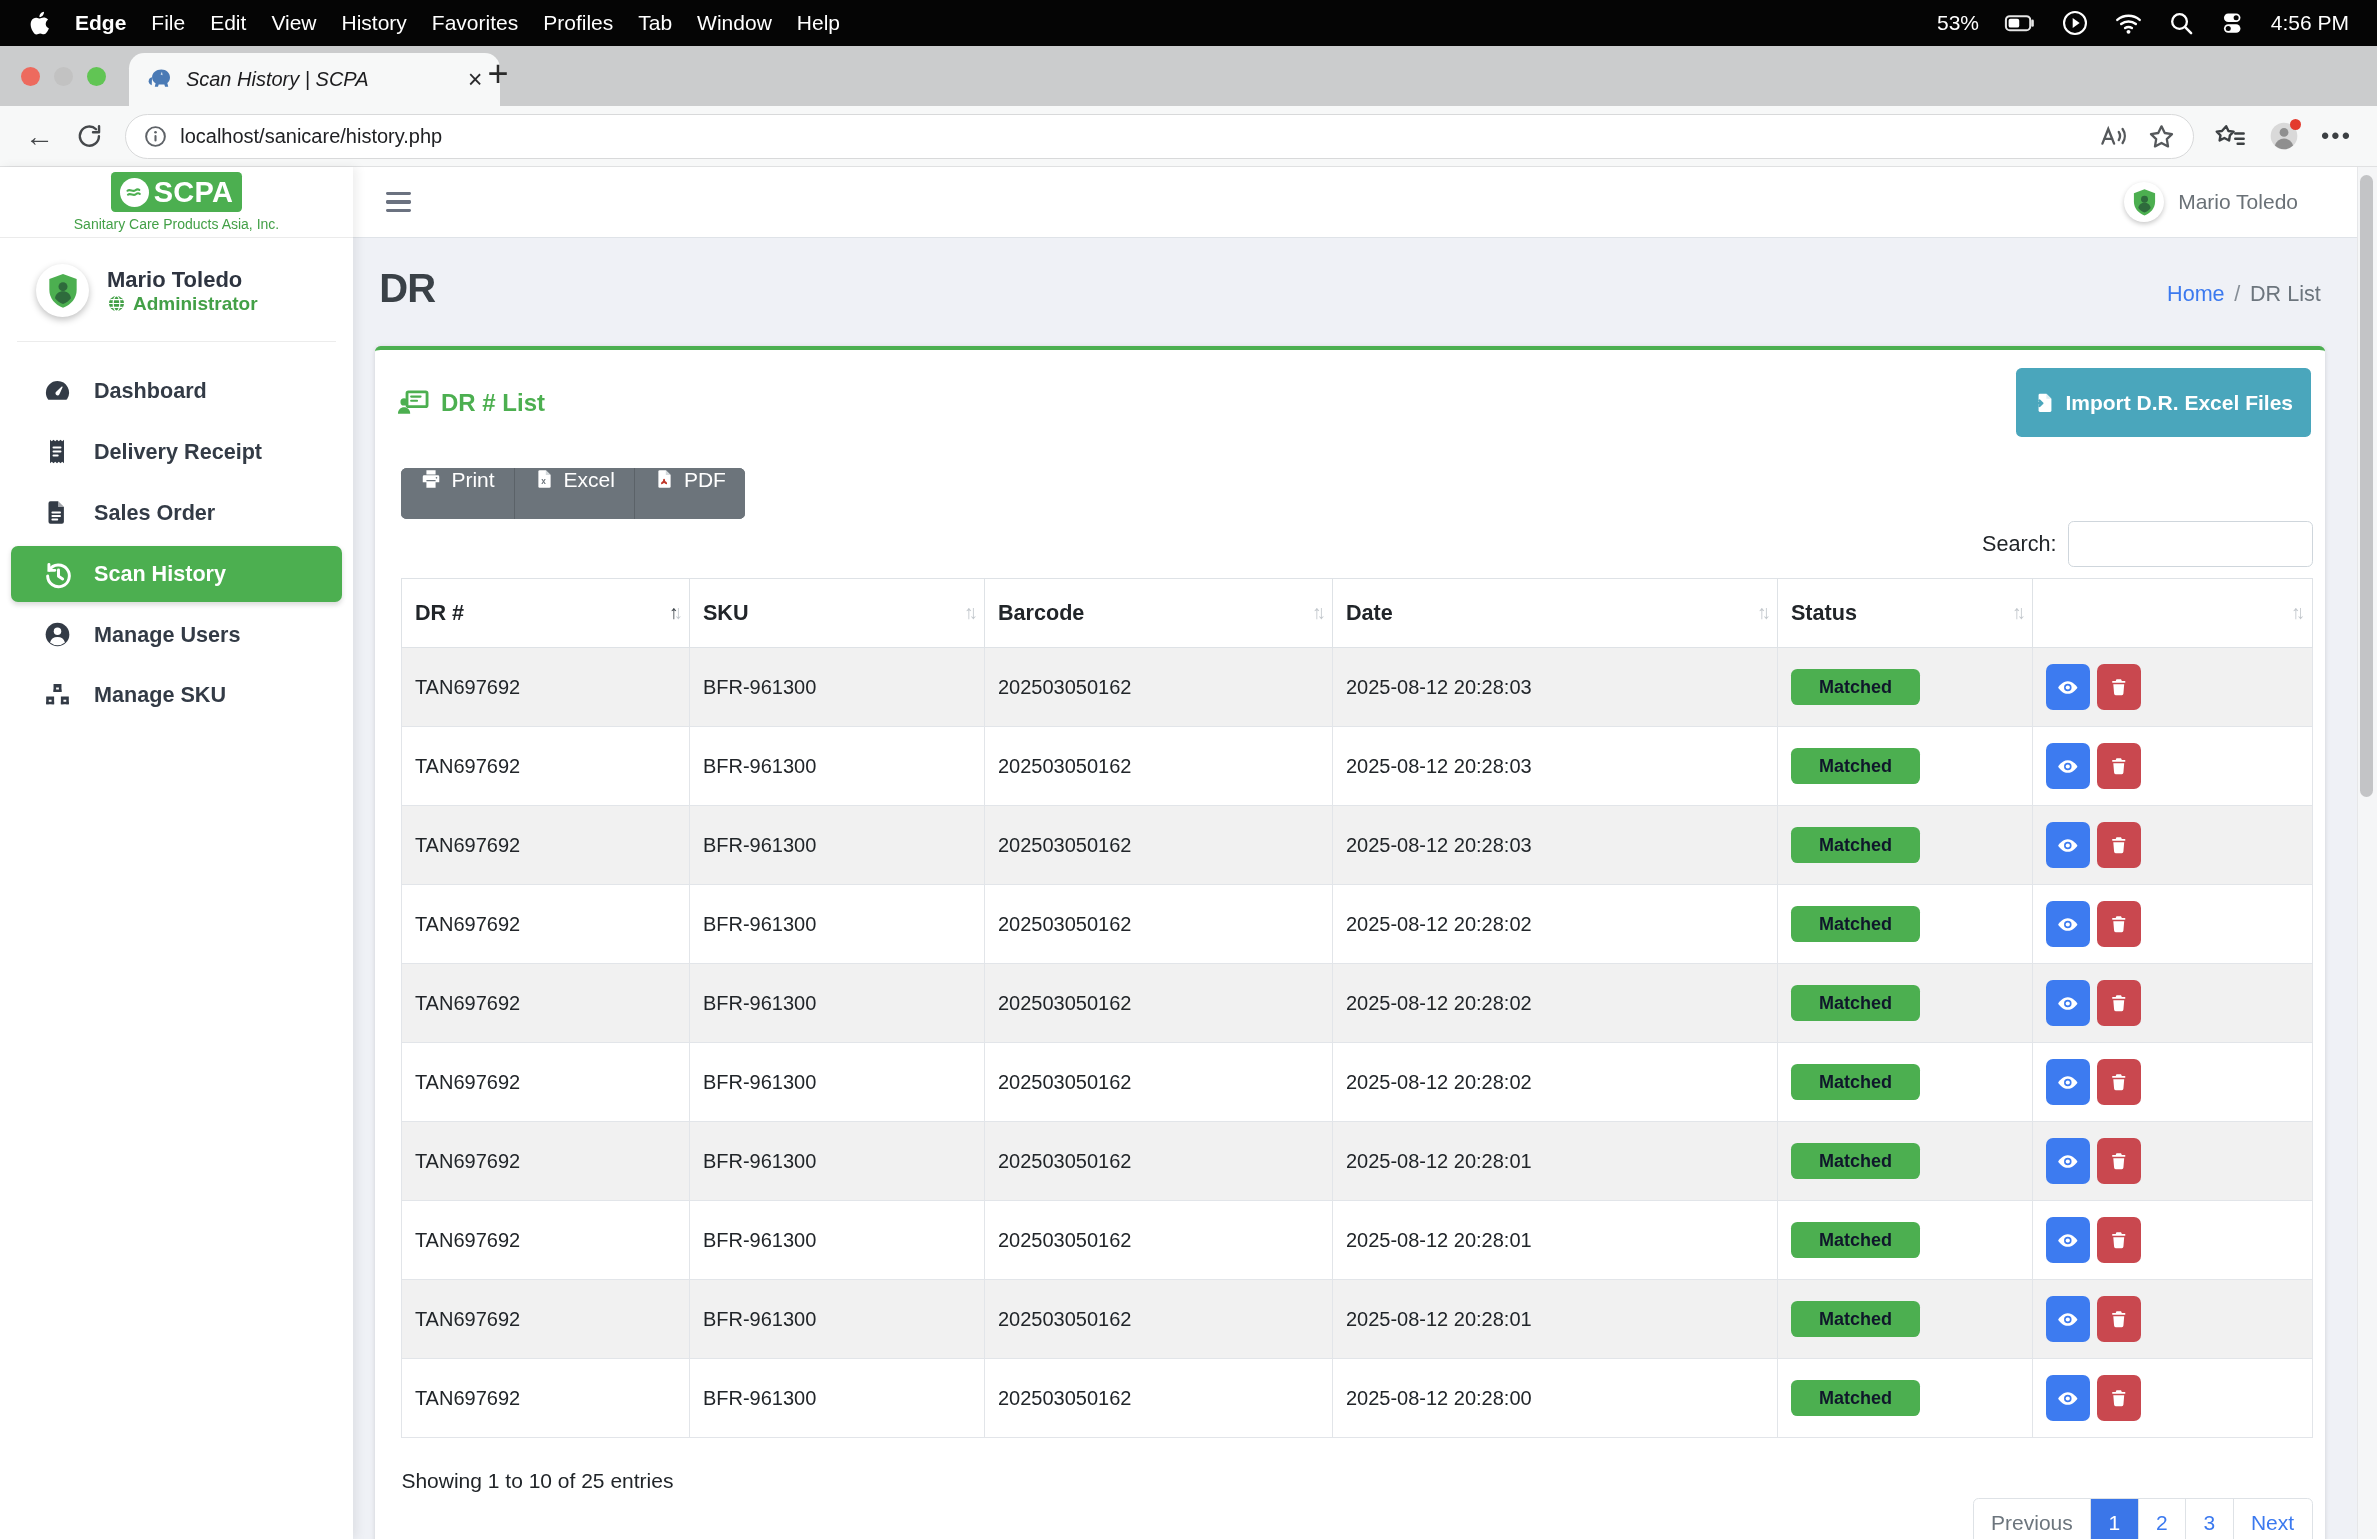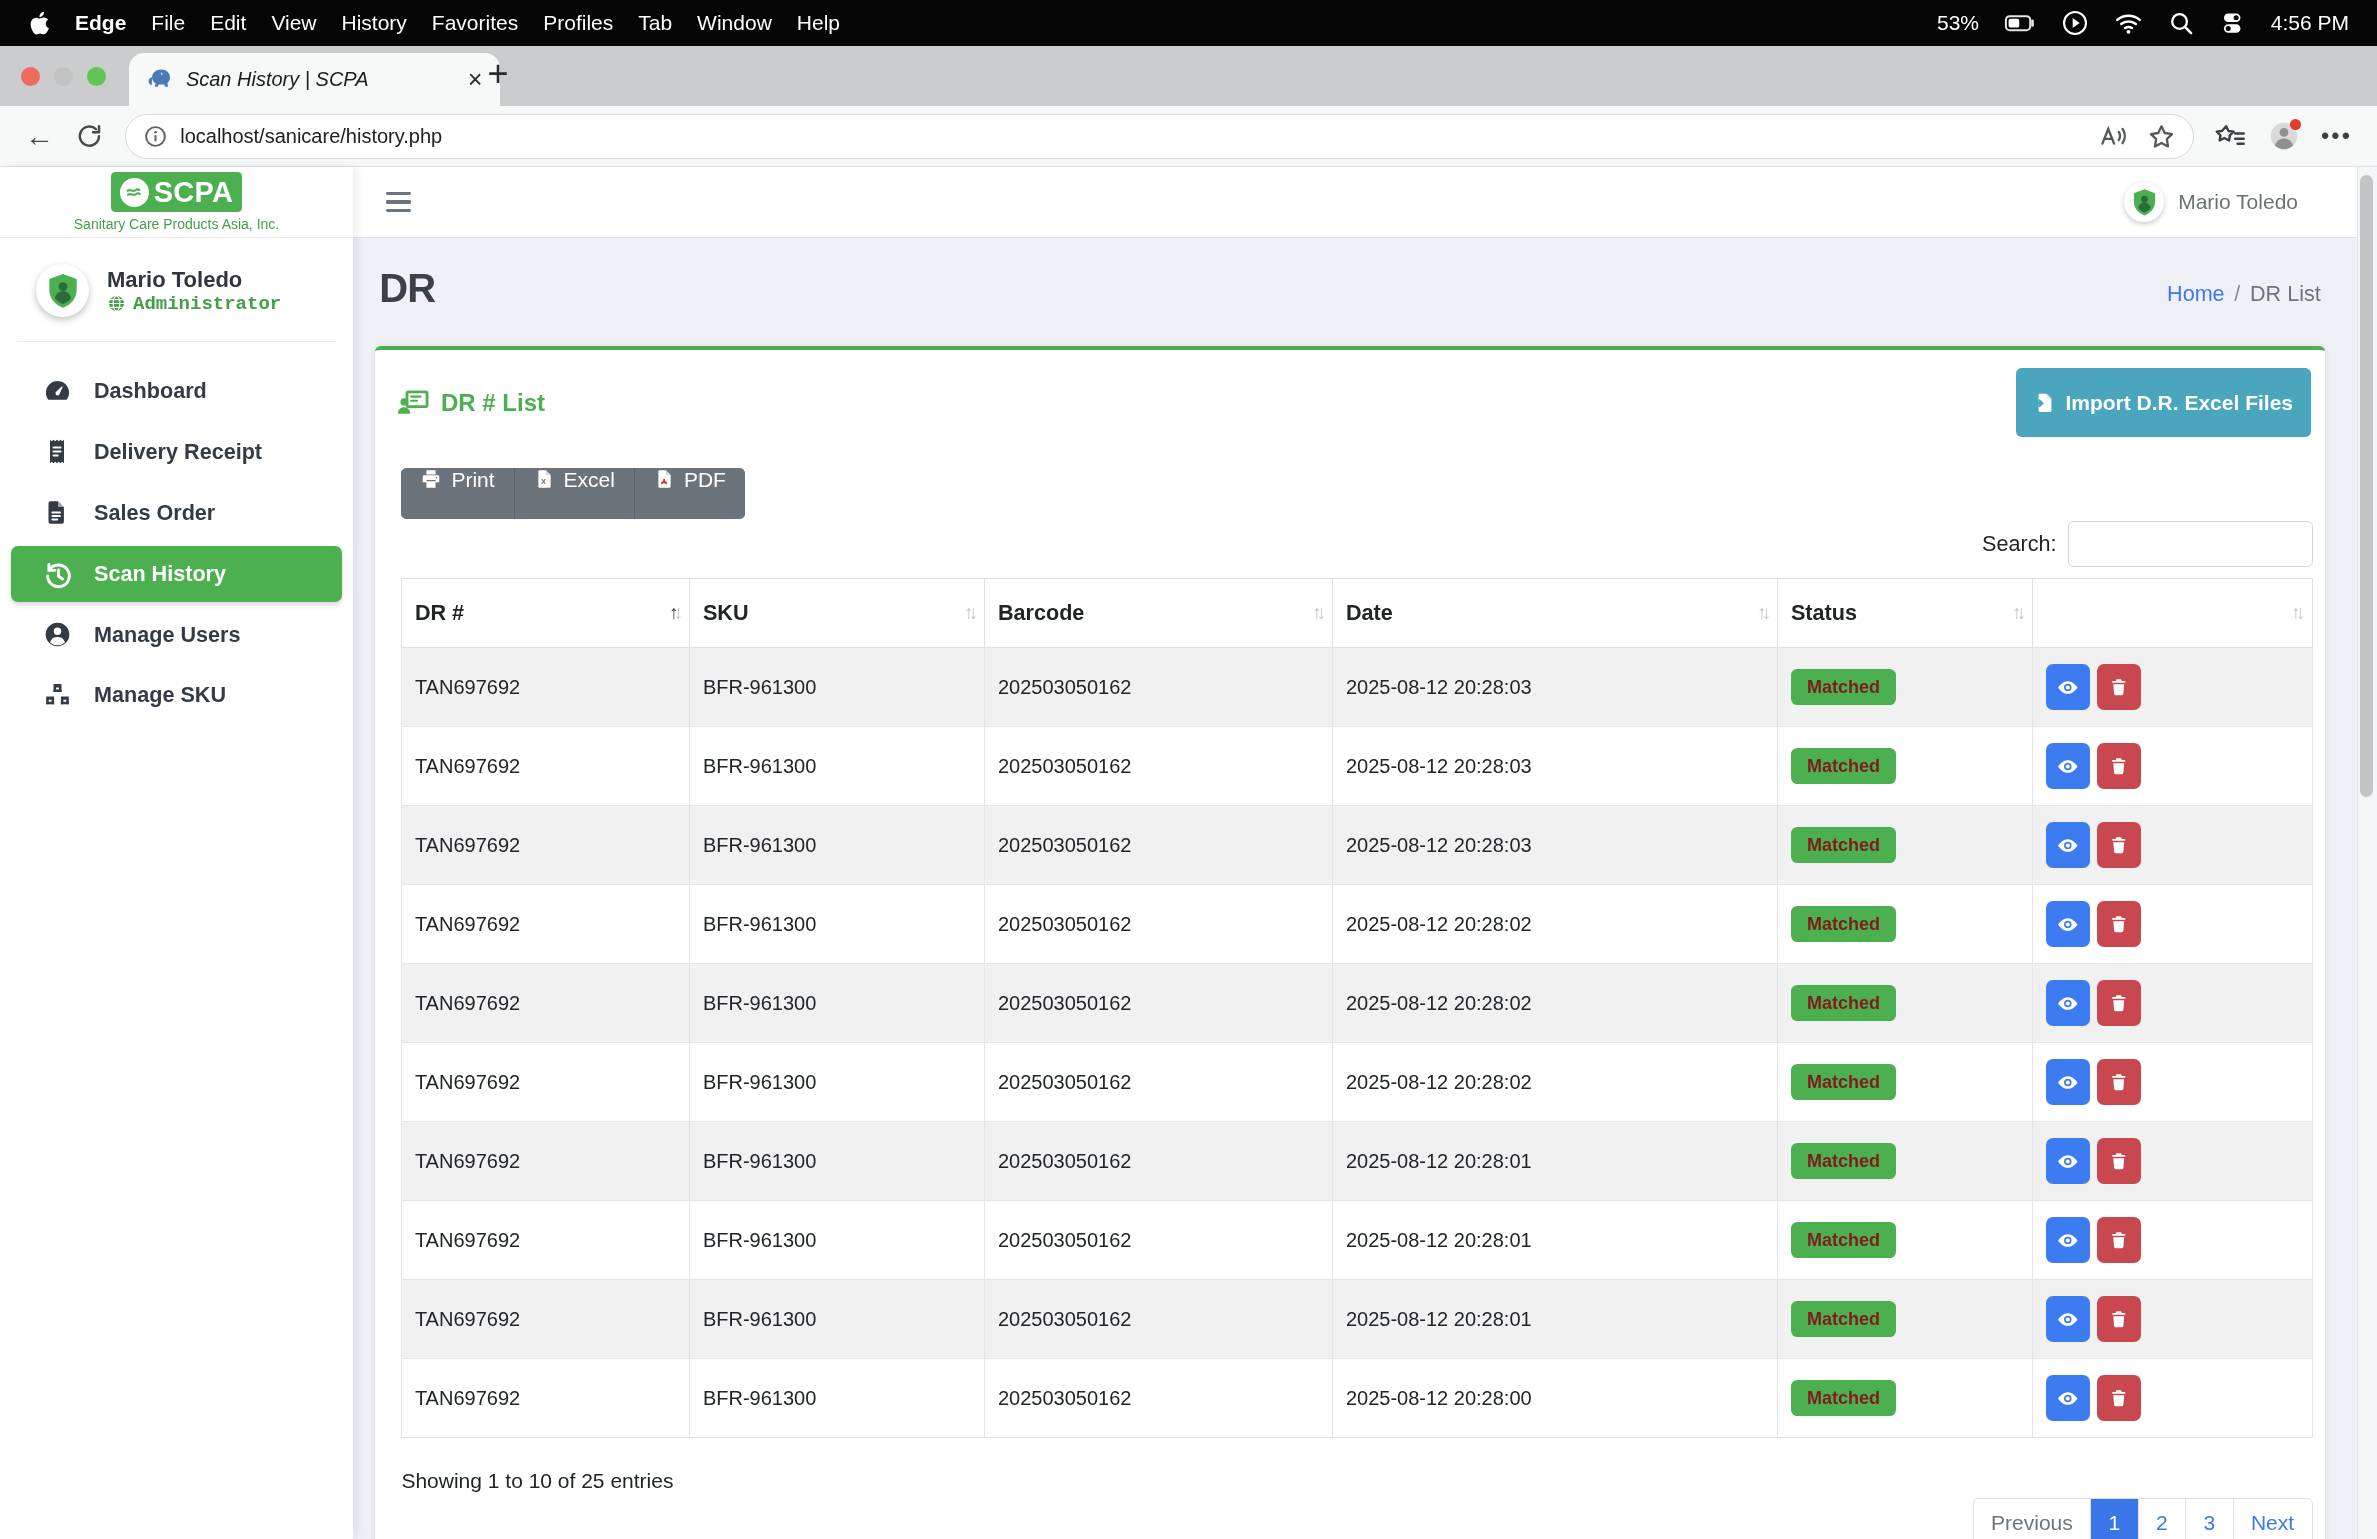--- a/index.html
+++ b/index.html
@@ -46,21 +46,21 @@
   .sidebar{width:353px;background:#fff;box-shadow:4.2px 0 9.7px rgba(0,0,0,.07);z-index:2;flex:none;}
   .brand{height:70px;border-bottom:0.7px solid #ebebeb;display:flex;flex-direction:column;align-items:center;justify-content:center;}
   .logo-box{width:131px;height:40px;background:#4caf50;border-radius:4.2px;display:flex;align-items:center;justify-content:center;gap:4.9px;}
   .logo-circle{width:29px;height:29px;background:#fff;border-radius:50%;display:flex;align-items:center;justify-content:center;}
   .logo-text{color:#fff;font-weight:800;font-size:29px;letter-spacing:0.3px;}
   .logo-sub{color:#43a047;font-size:14px;margin-top:3.5px;}
   .user-panel{display:flex;align-items:center;gap:18px;padding:26.4px 21px 23.6px 36px;}
   .shield-wrap{width:53px;height:53px;background:#fff;border-radius:50%;box-shadow:0 2.8px 7px rgba(0,0,0,.25);
     display:flex;align-items:center;justify-content:center;flex:none;}
   .user-name{font-size:22px;font-weight:700;color:#2e3440;}
-  .user-role{display:flex;align-items:center;gap:7px;font-size:19px;font-weight:700;color:#43a047;margin-top:0;font-family:Liberation Mono, monospace;}
+  .user-role{display:flex;align-items:center;gap:7px;font-size:19px;font-weight:700;color:#43a047;margin-top:0;}
   .side-divider{border-bottom:1.4px solid #ececec;margin:0 16.7px;}
   .side-nav{padding:21px 11px 0 11px;}
   .nav-item{display:flex;align-items:center;gap:22px;height:56px;padding-left:32px;margin-bottom:4.9px;border-radius:7px;
     color:#333b46;font-weight:700;font-size:21.6px;}
   .nav-item .nav-icon{width:29px;height:29px;color:#333b46;flex:none;}
   .nav-item.active{background:#4caf50;color:#fff;box-shadow:0 2.1px 5.6px rgba(0,0,0,.15);}
   .nav-item.active .nav-icon{color:#fff;}
 
   
   .main{flex:1;display:flex;flex-direction:column;background:#eff1f6;min-width:0;}
@@ -100,22 +100,22 @@
     padding:0 11px;font-family:inherit;}
 
   table.dt{width:100%;border-collapse:collapse;table-layout:fixed;margin-top:11px;}
   table.dt th{height:68px;text-align:left;font-size:21.6px;font-weight:700;color:#212529;padding:0 39px 0 12.5px;
     border:0.7px solid #dee2e6;position:relative;background:#fff;}
   table.dt td{height:78px;font-size:20px;color:#212529;padding:0 12.5px;border:0.7px solid #e2e5e9;}
   tr.striped td{background:#f1f1f1;}
   .sort{position:absolute;right:11px;top:50%;transform:translateY(-50%);font-size:19px;font-weight:400;letter-spacing:-4.9px;color:#c3c8cd;}
   .sort b{font-weight:400;color:#c3c8cd;}
   th.sorted .sort b{color:#3f464c;}
-  .badge-status{display:inline-block;background:#4caf50;color:#7f1d1d;font-weight:700;font-size:18px;line-height:1;
-    padding:9px 16px;border-radius:6.3px;}
+  .badge-status{display:inline-block;background:#4caf50;color:#0f172a;font-weight:700;font-size:18px;line-height:1;
+    padding:9px 28px;border-radius:6.3px;}
   .actions{display:flex;gap:7px;}
   .btn-act{width:44px;height:46px;border:none;border-radius:7px;display:flex;align-items:center;justify-content:center;}
   .btn-view{background:#3d7bf0;}
   .btn-delete{background:#c9484f;}
 
   .table-footer{display:flex;justify-content:space-between;align-items:flex-start;margin-top:19.5px;}
   .showing{font-size:21px;color:#212529;margin-top:11px;}
   .pagination{display:flex;margin-top:40px;border:0.7px solid #dee2e6;border-radius:5.6px;overflow:hidden;background:#fff;}
   .page-item{min-width:46px;height:49px;padding:0 17.4px;display:flex;align-items:center;justify-content:center;
     font-size:21px;color:#3b79ef;border-left:0.7px solid #dee2e6;box-sizing:border-box;}

